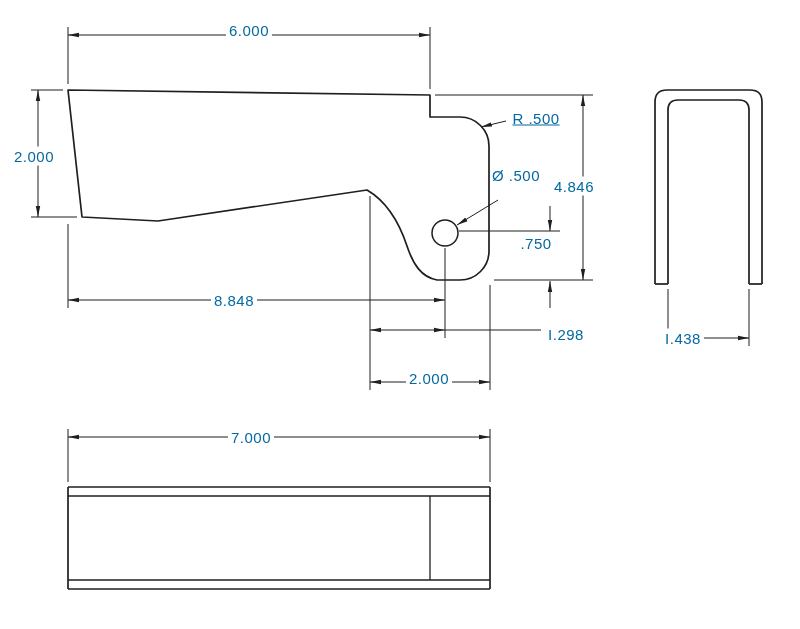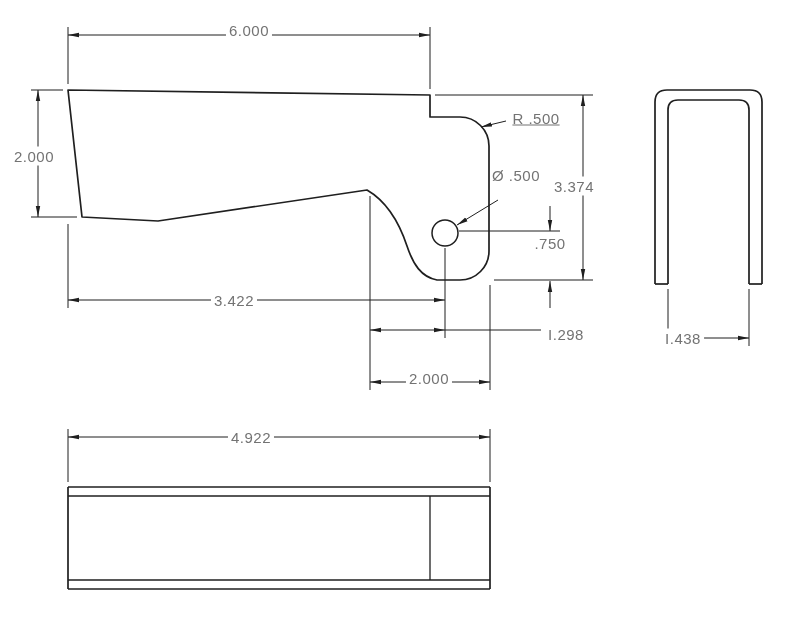--- a/index.html
+++ b/index.html
@@ -10,21 +10,21 @@
     font-family:"Liberation Sans", sans-serif;
     overflow:hidden;
   }
   #geo{position:absolute;left:0;top:0;}
   .dim{
     position:absolute;
     transform:translate(-50%,-50%);
     font-size:15px;
     line-height:1;
     letter-spacing:.5px;
-    color:#737373;
+    color:#0369a1;
     background:#ffffff;
     padding:2px 3px;
     white-space:nowrap;
     z-index:2;
   }
   .dim.nobg{background:transparent;}
   .outline{stroke:#1f1f1f;stroke-width:1.7;fill:none;stroke-linejoin:round;}
   .thin{stroke:#1f1f1f;stroke-width:1;fill:none;}
 </style>
 </head>
@@ -115,22 +115,22 @@
         <line class="thin" x1="68" y1="482" x2="68" y2="429"></line>
         <line class="thin" x1="490" y1="482" x2="490" y2="429"></line>
       </g>
       <line class="thin" x1="68" y1="437" x2="490" y2="437" marker-start="url(#arr)" marker-end="url(#arr)"></line>
     </g>
   </svg>
 
   <div class="dim" style="left:249px;top:30px;">6.000</div>
   <div class="dim" style="left:34px;top:156px;">2.000</div>
   <div class="dim nobg" style="left:536px;top:118px;text-decoration:underline;">R .500</div>
-  <div class="dim" style="left:574px;top:186px;">3.374</div>
+  <div class="dim" style="left:574px;top:186px;">4.846</div>
   <div class="dim nobg" style="left:516px;top:175px;">Ø .500</div>
-  <div class="dim nobg" style="left:550px;top:243px;">.750</div>
-  <div class="dim" style="left:234px;top:300px;">3.422</div>
+  <div class="dim nobg" style="left:536px;top:243px;">.750</div>
+  <div class="dim" style="left:234px;top:300px;">8.848</div>
   <div class="dim nobg" style="left:566px;top:334px;">I.298</div>
   <div class="dim" style="left:429px;top:378px;">2.000</div>
   <div class="dim" style="left:683px;top:338px;">I.438</div>
-  <div class="dim" style="left:251px;top:437px;">4.922</div>
+  <div class="dim" style="left:251px;top:437px;">7.000</div>
 
 </div>
 
 </body></html>

